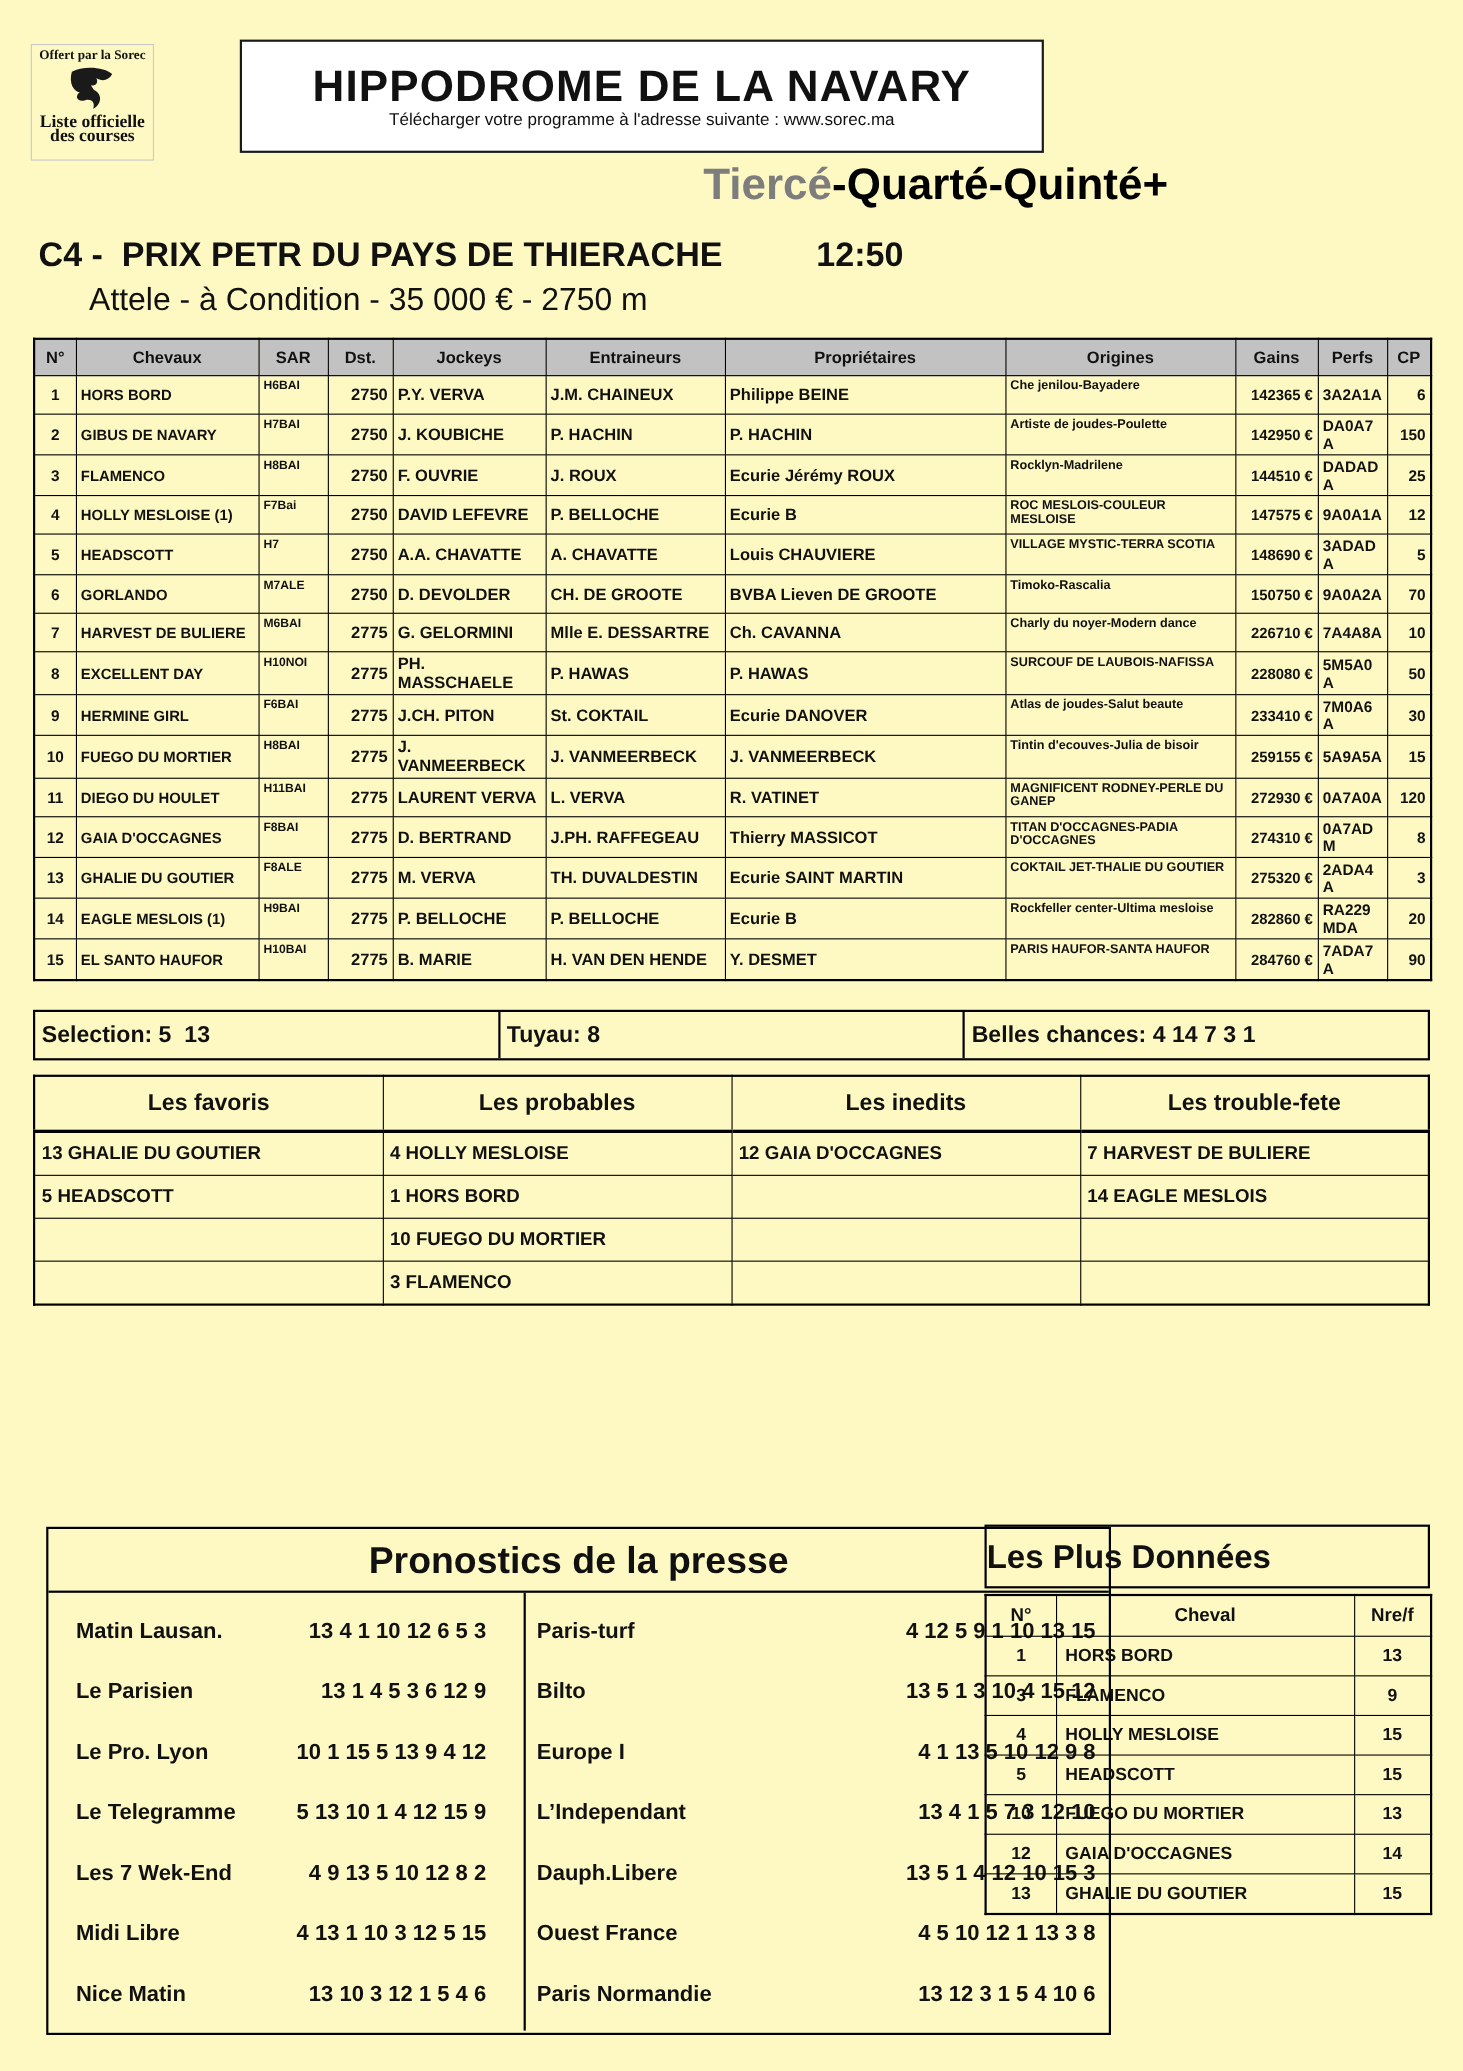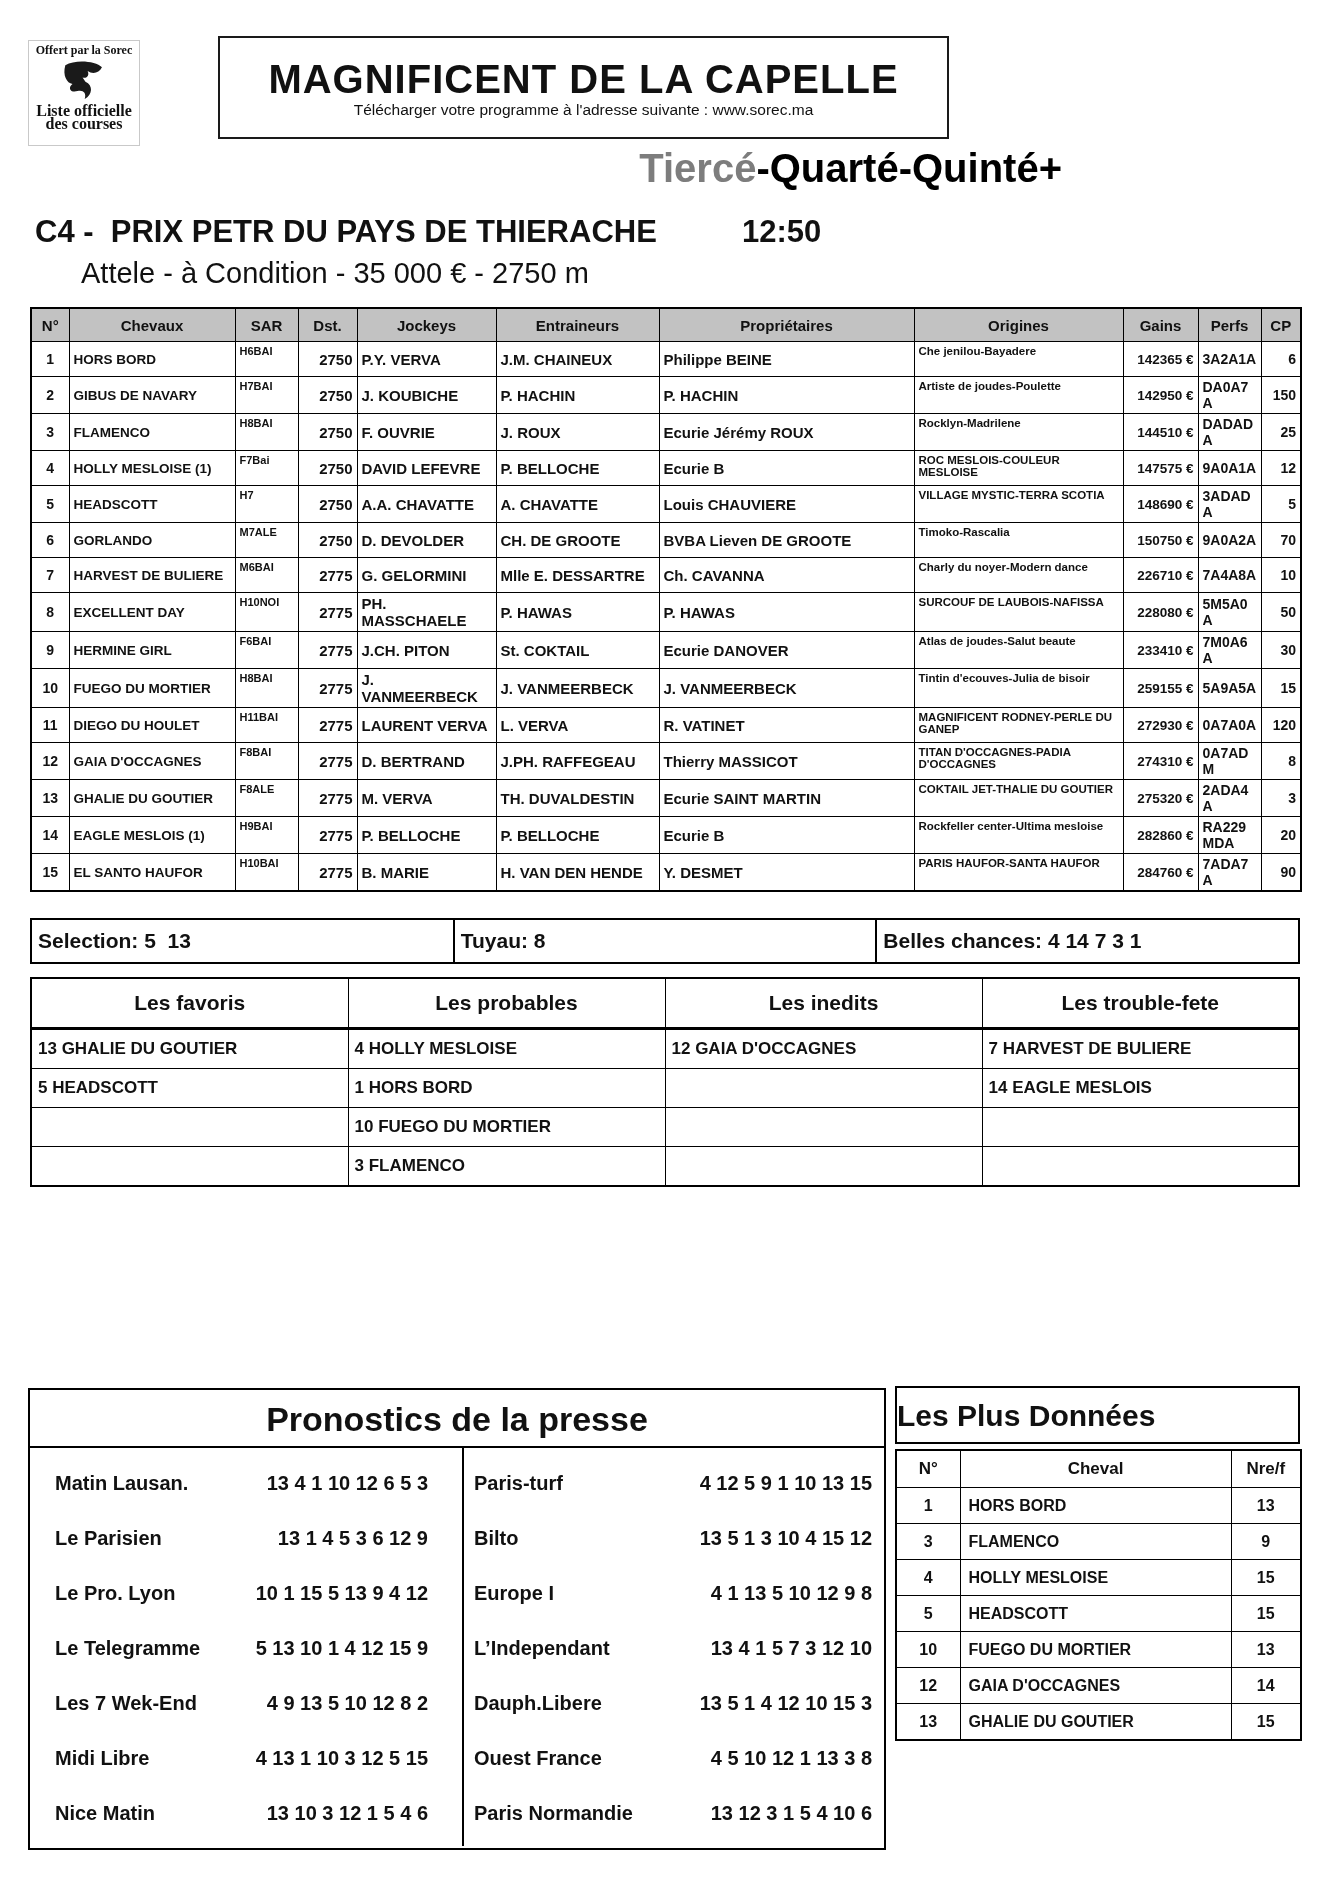--- a/index.html
+++ b/index.html
@@ -1,16 +1,16 @@
 <!DOCTYPE html>
 <html><head>
 <meta charset="utf-8">
 <style>
   html,body{margin:0;padding:0;background:#e9e9e9;}
-  .page{position:relative;width:1330px;height:1883px;background:#ffffff;
+  .page{position:relative;width:1330px;height:1883px;background:#fef9c3;
         font-family:"Liberation Sans",sans-serif;color:#111;overflow:hidden;}
 
   
   .logo-box{position:absolute;left:28px;top:40px;width:110px;height:104px;
             border:1px solid #c9c9c9;text-align:center;
             font-family:"Liberation Serif",serif;font-weight:bold;}
   .logo-top{font-size:12px;padding-top:2px;}
   .logo-horse{display:block;margin:0 auto;}
   .logo-bottom{font-size:16px;line-height:13px;padding:0 6px;}
 
@@ -58,21 +58,21 @@
   .sel-cell:last-child{border-right:none;}
 
   
   #picks-table{position:absolute;left:30px;top:977px;width:1270px;border:2px solid #000;}
   #picks-table th{border:1px solid #000;border-bottom:3px solid #000;height:46px;
                   font-size:21px;font-weight:bold;text-align:center;}
   #picks-table td{border:1px solid #000;height:38px;font-size:17px;font-weight:bold;
                   padding:0 6px;vertical-align:middle;}
 
   
-  .press-box{position:absolute;left:28px;top:1388px;width:858px;height:462px;
+  .press-box{position:absolute;left:42px;top:1388px;width:968px;height:462px;
              border:2px solid #000;box-sizing:border-box;}
   .press-title{height:56px;border-bottom:2px solid #000;text-align:center;
                font-size:34px;font-weight:bold;line-height:58px;}
   .press-cols{display:flex;height:398px;}
   .press-col{box-sizing:border-box;padding-top:8px;}
   .press-col-left{width:434px;border-right:2px solid #000;}
   .press-col-right{flex:1;}
   .press-row{display:flex;justify-content:space-between;align-items:center;
              height:55px;padding:0 12px 0 10px;}
   .press-col-left .press-row{padding-right:34px;padding-left:25px;}
@@ -97,21 +97,21 @@
 
   <div class="logo-box">
     <div class="logo-top">Offert par la Sorec</div>
     <svg class="logo-horse" viewBox="0 0 64 64" width="52" height="46" aria-hidden="true">
       <path d="M6 10 C20 2 48 4 57 13 C53 21 44 23 37 18 C40 24 36 29 30 27 L34 33 C45 38 44 51 33 57 C36 48 30 44 23 46 C13 49 9 41 16 36 C8 35 2 24 6 10 Z" fill="#1a1a1a"></path>
     </svg>
     <div class="logo-bottom">Liste officielle des courses</div>
   </div>
 
   <div class="banner">
-    <div class="banner-line2">MAGNIFICENT DE LA CAPELLE</div>
+    <div class="banner-line2">HIPPODROME DE LA NAVARY</div>
     <div class="banner-line3">Télécharger votre programme à l'adresse suivante : www.sorec.ma</div>
   </div>
 
   <div class="bet-types"><span class="tierce">Tiercé</span><span class="rest">-Quarté-Quinté+</span></div>
 
   <div class="race-title">C4 -  PRIX PETR DU PAYS DE THIERACHE</div>
   <div class="race-time">12:50</div>
   <div class="conditions">Attele - à Condition - 35 000 € - 2750 m</div>
 
   <table id="horses-table">

